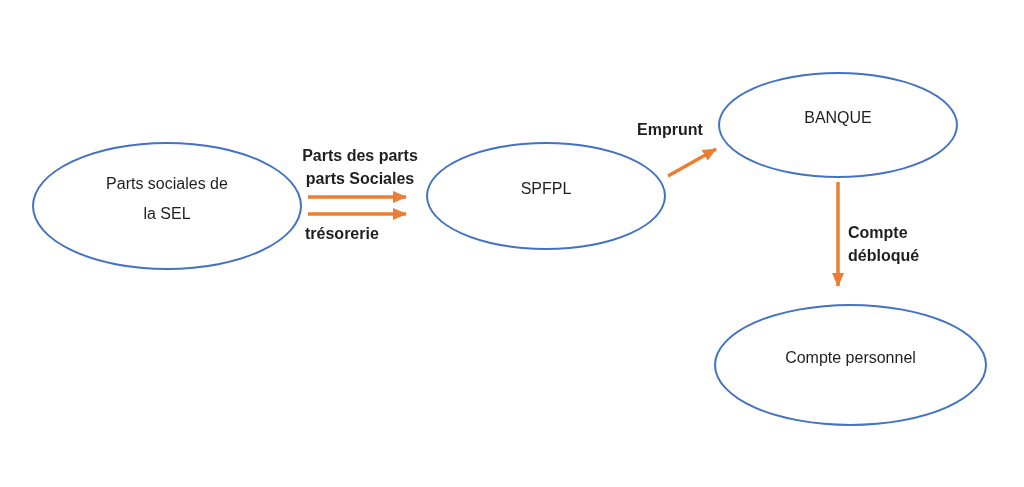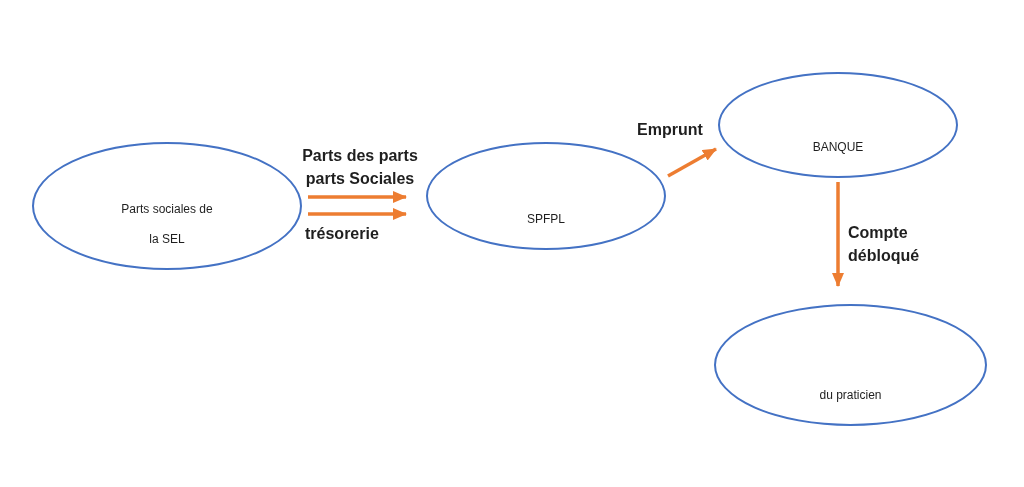--- a/index.html
+++ b/index.html
@@ -25,23 +25,23 @@
     pointer-events: none;
   }
   .node {
     position: absolute;
     border: 2px solid #4472c4;
     border-radius: 50%;
     background: #ffffff;
     display: flex;
     flex-direction: column;
     align-items: center;
-    justify-content: flex-end;
+    justify-content: center;
     text-align: center;
-    font-size: 12px;
+    font-size: 16px;
     line-height: 30px;
     padding-bottom: 14px;
     box-sizing: border-box;
   }
   .node-parts   { left: 32px;  top: 142px; width: 270px; height: 128px; }
   .node-spfpl   { left: 426px; top: 142px; width: 240px; height: 108px; }
   .node-banque  { left: 718px; top: 72px;  width: 240px; height: 106px; }
   .node-compte  { left: 714px; top: 304px; width: 273px; height: 122px; }
   .edge-label {
     position: absolute;
@@ -79,21 +79,21 @@
   <div class="node node-parts">
     <span>Parts sociales de</span>
     <span>la SEL</span>
   </div>
 
   <div class="node node-banque">
     <span>BANQUE</span>
   </div>
 
   <div class="node node-compte">
-    <span>du praticien</span>
+    <span>Compte personnel</span>
   </div>
 
   <div class="edge-label label-vente">
     <div>Parts des parts</div>
     <div>parts Sociales</div>
   </div>
 
   <div class="edge-label label-tresorerie">trésorerie</div>
 
   <div class="edge-label label-emprunt">Emprunt</div>

